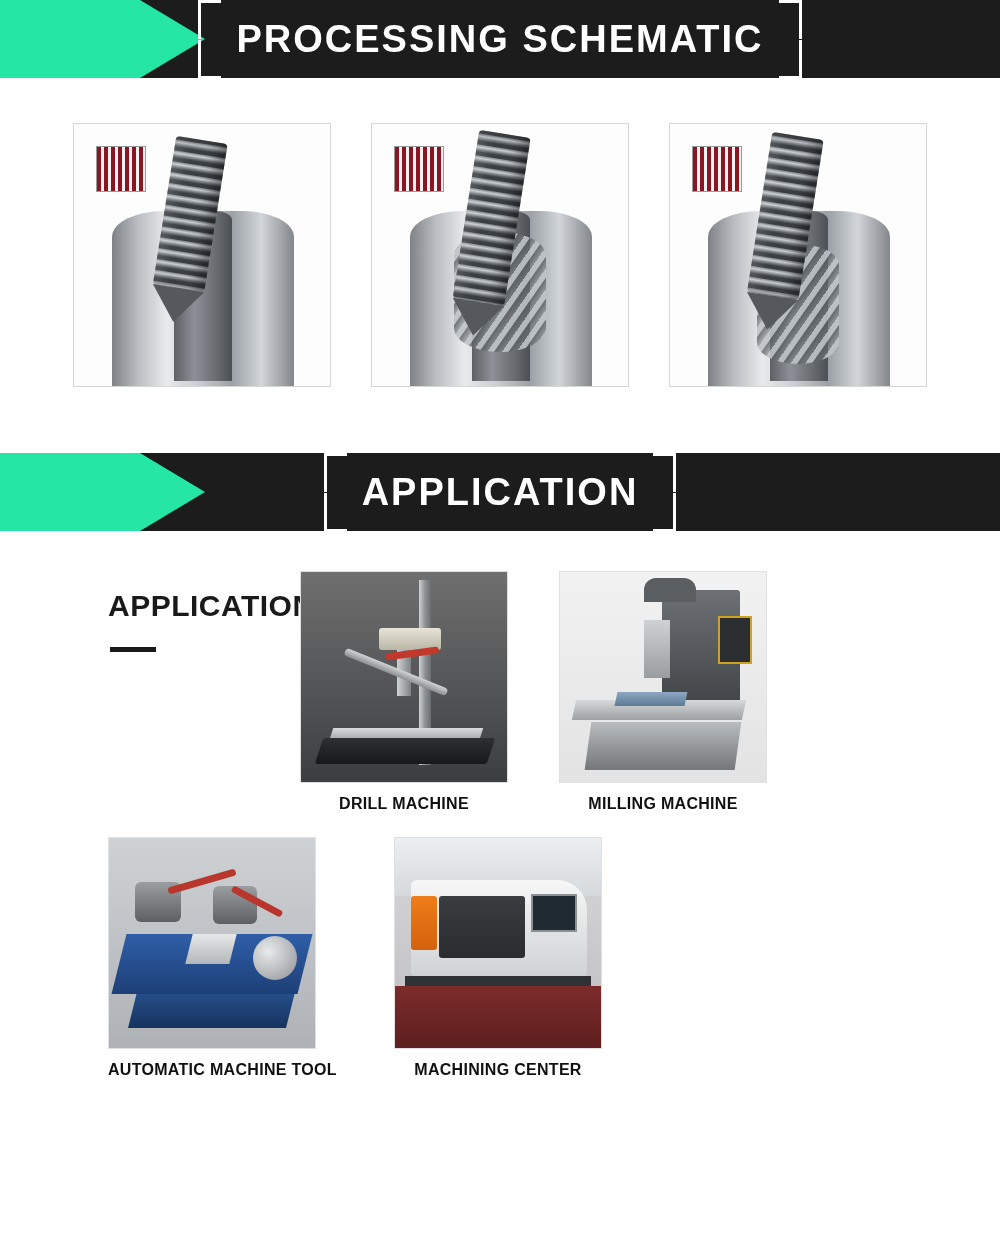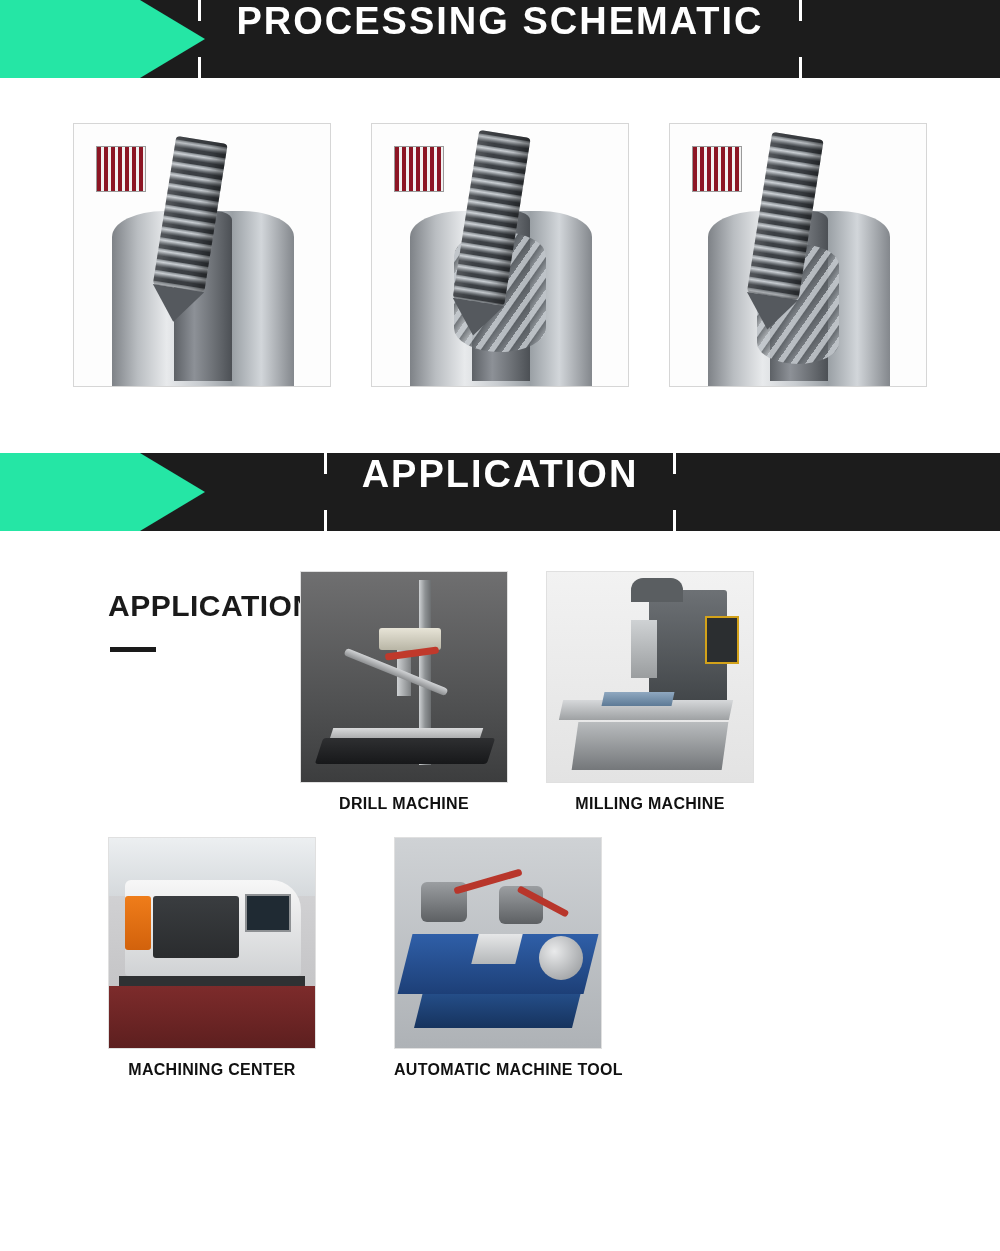--- a/index.html
+++ b/index.html
@@ -33,20 +33,21 @@
     background: #25e6a5;
     clip-path: polygon(0 0, 140px 0, 205px 50%, 140px 100%, 0 100%);
   }
   .banner-title {
     position: absolute;
     left: 0;
     right: 0;
     top: 0;
     height: 78px;
     display: flex;
+    align-items: center;
     justify-content: center;
     color: #ffffff;
     font-size: 38px;
     font-weight: bold;
     letter-spacing: 2px;
     text-align: center;
   }
   .bracket {
     position: absolute;
     width: 20px;
@@ -197,21 +198,21 @@
   .photo-caption {
     font-size: 16px;
     font-weight: bold;
     margin-top: 12px;
     color: #111;
     letter-spacing: 0.3px;
     white-space: nowrap;
   }
   .row-top-photos {
     display: flex;
-    gap: 38px;
+    gap: 51px;
     margin-left: 0;
   }
   .row-bottom {
     display: flex;
     gap: 78px;
     padding-left: 108px;
     margin-top: 24px;
   }
 
   
@@ -411,41 +412,41 @@
         </div>
         <div class="photo-caption">MILLING MACHINE</div>
       </div>
 
     </div>
   </div>
 
   <div class="row-bottom">
 
     <div class="photo-cell">
-      <div class="photo p-center">
-        <div class="sky"></div>
-        <div class="machine"></div>
-        <div class="ctrl"></div>
-        <div class="door"></div>
-        <div class="screen"></div>
-        <div class="band"></div>
-        <div class="floor"></div>
-      </div>
-      <div class="photo-caption">MACHINING CENTER</div>
-    </div>
-
-    <div class="photo-cell">
       <div class="photo p-auto">
         <div class="legs"></div>
         <div class="bench"></div>
         <div class="head1"></div>
         <div class="head2"></div>
         <div class="barR"></div>
         <div class="barR2"></div>
         <div class="wheel"></div>
         <div class="part"></div>
       </div>
       <div class="photo-caption">AUTOMATIC MACHINE TOOL</div>
     </div>
 
+    <div class="photo-cell">
+      <div class="photo p-center">
+        <div class="sky"></div>
+        <div class="machine"></div>
+        <div class="ctrl"></div>
+        <div class="door"></div>
+        <div class="screen"></div>
+        <div class="band"></div>
+        <div class="floor"></div>
+      </div>
+      <div class="photo-caption">MACHINING CENTER</div>
+    </div>
+
 
   </div>
 </div>
 
 </body></html>

